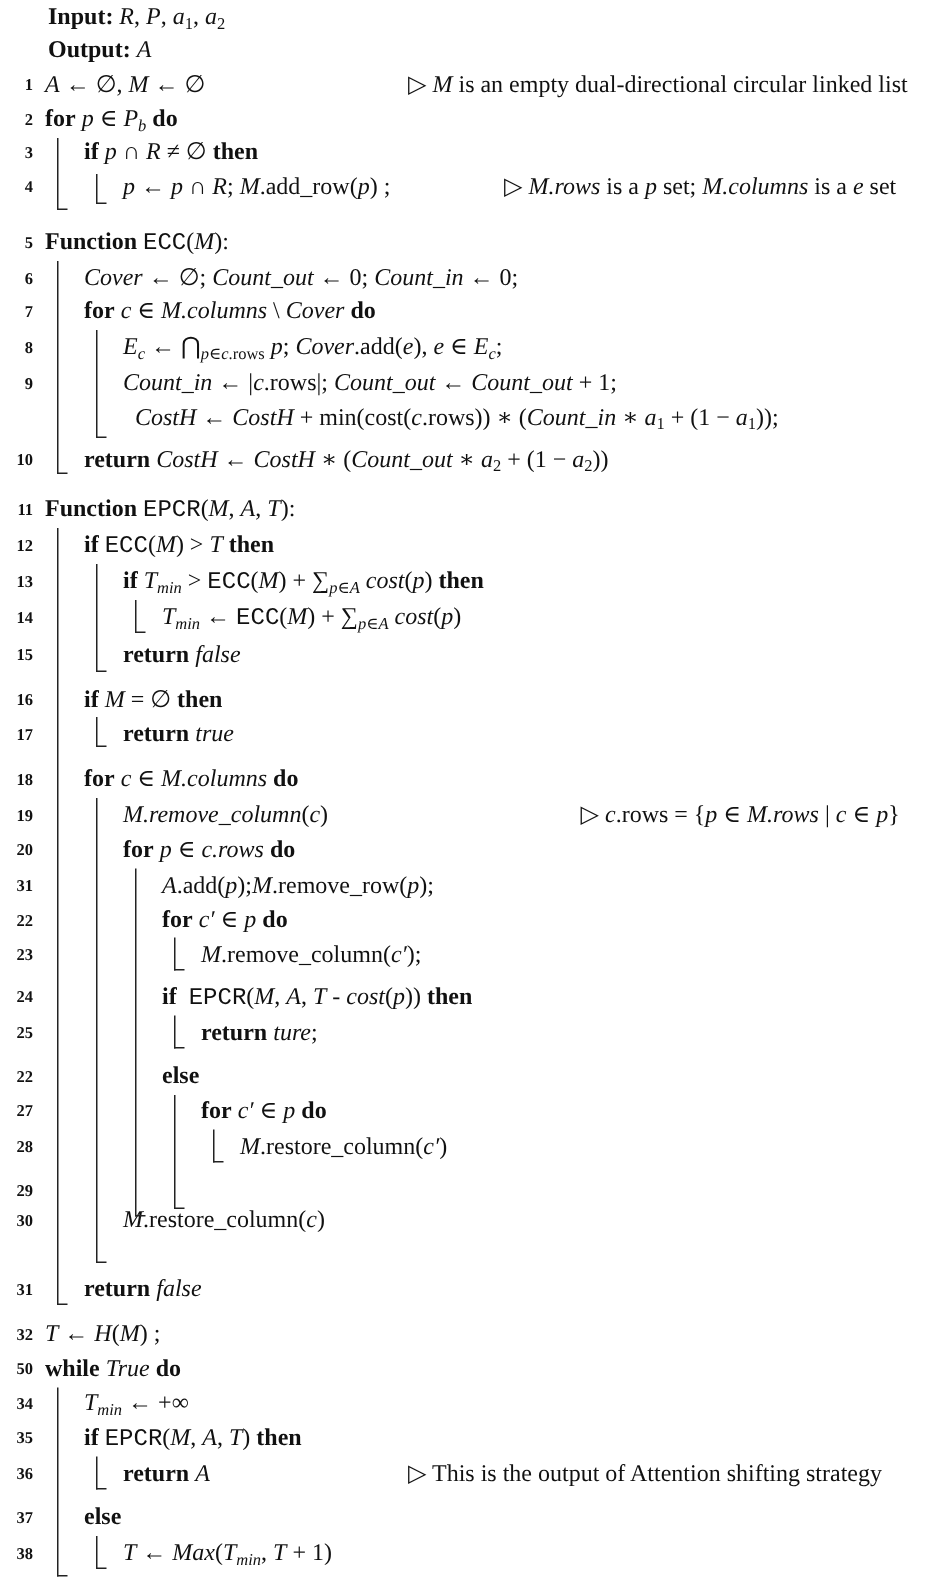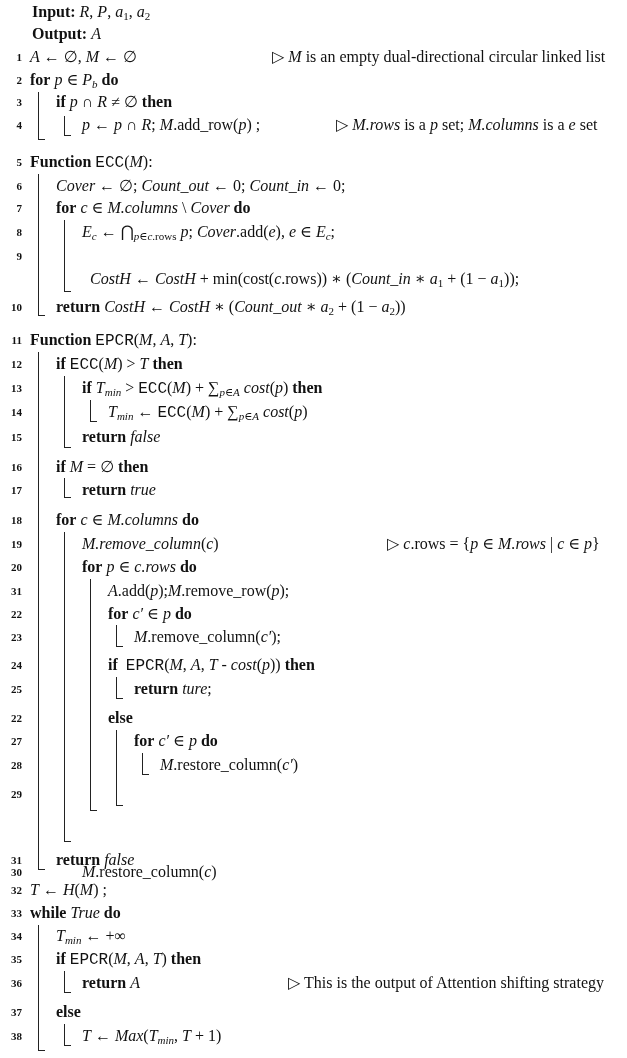--- a/index.html
+++ b/index.html
@@ -59,20 +59,21 @@
 <div class="ln" style="top:197px">
   <span class="num">7</span>
   <span class="code" style="left:56px"><b>for</b> <i>c</i> ∈ <i>M.columns</i> \ <i>Cover</i> <b>do</b></span>
 </div>
 <div class="ln" style="top:221px">
   <span class="num">8</span>
   <span class="code" style="left:82px"><i>E<sub>c</sub></i> ← ⋂<sub><i>p</i>∈<i>c</i>.rows</sub> <i>p</i>; <i>Cover</i>.add(<i>e</i>), <i>e</i> ∈ <i>E<sub>c</sub></i>;</span>
 </div>
 <div class="ln" style="top:245px">
   <span class="num">9</span>
+  <span class="code" style="left:82px"><i>Count_in</i> ← |<i>c</i>.rows|; <i>Count_out</i> ← <i>Count_out</i> + 1;</span>
 </div>
 <div class="ln" style="top:268px">
   <span class="code" style="left:90px"><i>CostH</i> ← <i>CostH</i> + min(cost(<i>c</i>.rows)) ∗ (<i>Count_in</i> ∗ <i>a</i><sub>1</sub> + (1 − <i>a</i><sub>1</sub>));</span>
 </div>
 <div class="ln" style="top:296px">
   <span class="num">10</span>
   <span class="code" style="left:56px"><b>return</b> <i>CostH</i> ← <i>CostH</i> ∗ (<i>Count_out</i> ∗ <i>a</i><sub>2</sub> + (1 − <i>a</i><sub>2</sub>))</span>
 </div>
 
 <div class="ln" style="top:329px">
@@ -144,49 +145,49 @@
   <span class="num">27</span>
   <span class="code" style="left:134px"><b>for</b> <i>c′</i> ∈ <i>p</i> <b>do</b></span>
 </div>
 <div class="ln" style="top:754px">
   <span class="num">28</span>
   <span class="code" style="left:160px"><i>M</i>.restore_column(<i>c′</i>)</span>
 </div>
 <div class="ln" style="top:783px">
   <span class="num">29</span>
 </div>
-<div class="ln" style="top:861px">
+<div class="ln" style="top:803px">
   <span class="num">30</span>
   <span class="code" style="left:82px"><i>M</i>.restore_column(<i>c</i>)</span>
 </div>
 <div class="ln" style="top:849px">
   <span class="num">31</span>
   <span class="code" style="left:56px"><b>return</b> <i>false</i></span>
 </div>
 
 <div class="ln" style="top:879px">
   <span class="num">32</span>
   <span class="code" style="left:30px"><i>T</i> ← <i>H</i>(<i>M</i>) ;</span>
 </div>
 <div class="ln" style="top:902px">
-  <span class="num">33</span>
+  <span class="num">50</span>
   <span class="code" style="left:30px"><b>while</b> <i>True</i> <b>do</b></span>
 </div>
 <div class="ln" style="top:925px">
   <span class="num">34</span>
   <span class="code" style="left:56px"><i>T<sub>min</sub></i> ← +∞</span>
 </div>
 <div class="ln" style="top:948px">
   <span class="num">35</span>
   <span class="code" style="left:56px"><b>if</b> <span class="tt">EPCR</span>(<i>M</i>, <i>A</i>, <i>T</i>) <b>then</b></span>
 </div>
 <div class="ln" style="top:972px">
   <span class="num">36</span>
   <span class="code" style="left:82px"><b>return</b> <i>A</i></span>
-  <span class="cmt" style="left:288px">▷ This is the output of Attention shifting strategy</span>
+  <span class="cmt" style="left:272px">▷ This is the output of Attention shifting strategy</span>
 </div>
 <div class="ln" style="top:1001px">
   <span class="num">37</span>
   <span class="code" style="left:56px"><b>else</b></span>
 </div>
 <div class="ln" style="top:1025px">
   <span class="num">38</span>
   <span class="code" style="left:82px"><i>T</i> ← <i>Max</i>(<i>T<sub>min</sub></i>, <i>T</i> + 1)</span>
 </div>
 

